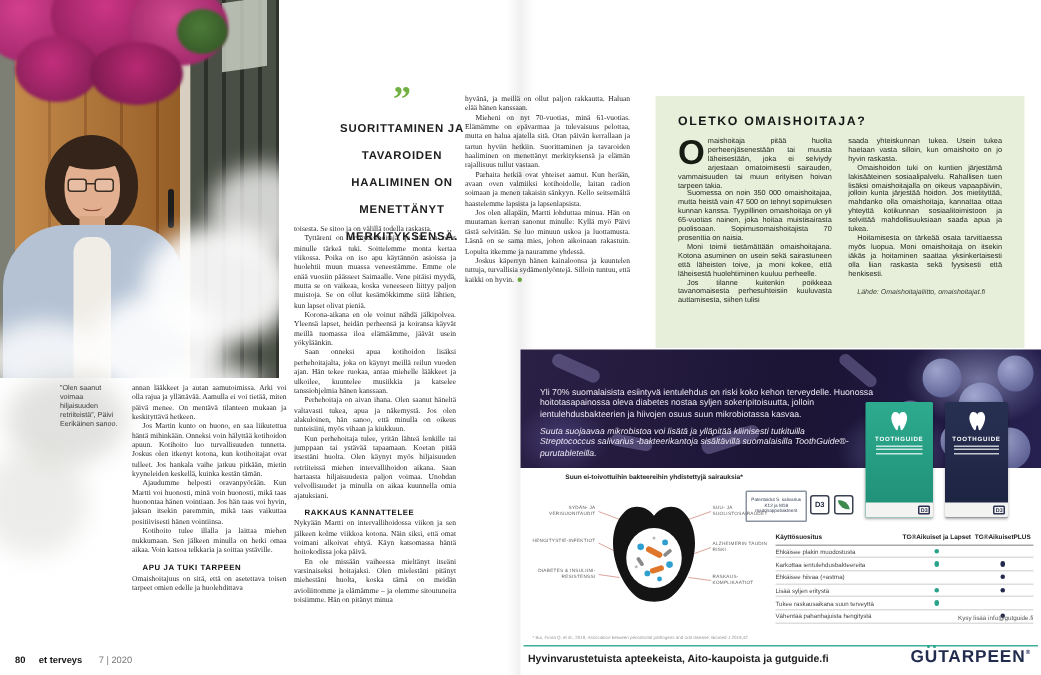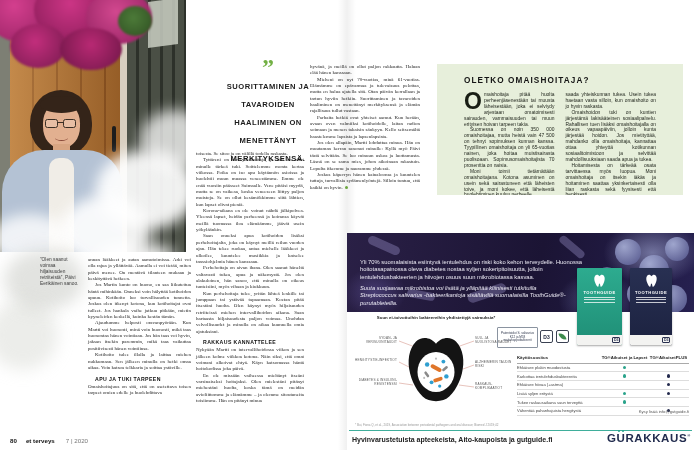--- a/index.html
+++ b/index.html
@@ -63,22 +63,22 @@
   .endmark{display:inline-block;width:3px;height:3px;border-radius:50%;vertical-align:baseline;margin-left:1px}
   .footer-l{position:absolute;left:10px;top:437px;font-family:"Liberation Sans",sans-serif;font-size:6.2px;color:#111}
   .footer-l b{margin-right:9px}
   .footer-l .iss{color:#777;font-weight:normal;margin-left:2px}
 
   
   .fold{position:absolute;left:338px;top:0;width:18px;height:100%;
     background:linear-gradient(90deg,rgba(0,0,0,0),rgba(0,0,0,.06) 50%,rgba(0,0,0,0))}
 
   
-  .infobox{position:absolute;left:437px;top:64px;width:246px;height:131px;background:#e7efdb;
-    padding:12px 27px 10px;font-family:"Liberation Sans",sans-serif;color:#23281f;overflow:hidden}
+  .infobox{position:absolute;left:437px;top:64px;width:246px;height:168px;background:#e7efdb;
+    padding:12px 15px 10px;font-family:"Liberation Sans",sans-serif;color:#23281f;overflow:hidden}
   .ib-title{font-weight:bold;font-size:8.2px;letter-spacing:1.1px;color:#151515;margin-bottom:7px}
   .ib-cols{display:flex;gap:11px}
   .ib-col{flex:1;font-size:4.9px;line-height:5.9px;text-align:justify}
   .ib-col p{text-indent:6px}
   .ib-col p.first{text-indent:0}
   .dropcap{float:left;font-size:23px;line-height:19px;font-weight:900;margin:0 2px 0 0;color:#181d14;
     font-family:"Liberation Sans",sans-serif}
   .ib-source{margin-top:5px;font-style:italic;font-size:4.7px;line-height:5.8px;color:#3a4034;text-align:left;text-indent:0}
 
   
@@ -373,16 +373,16 @@
       <div class="trow">
         <span class="tl">Vähentää pahanhajuista hengitystä</span>
         <span class="tc"><i class="dot teal" style="visibility: hidden;"></i></span>
         <span class="tc2"><i class="dot navy"></i></span>
       </div>
     </div>
     <div class="contact">Kysy lisää info@gutguide.fi</div>
 
     <div class="ad-hr"></div>
     <div class="retail">Hyvinvarustetuista apteekeista, Aito-kaupoista ja gutguide.fi</div>
-    <div class="logo"><span>G</span><span class="lu">U</span><span>RAKKAUS</span><sup>®</sup></div>
+    <div class="logo"><span>G</span><span class="lu">U</span><span>TARPEEN</span><sup>®</sup></div>
   </div>
 
 </div>
 
 </body></html>

